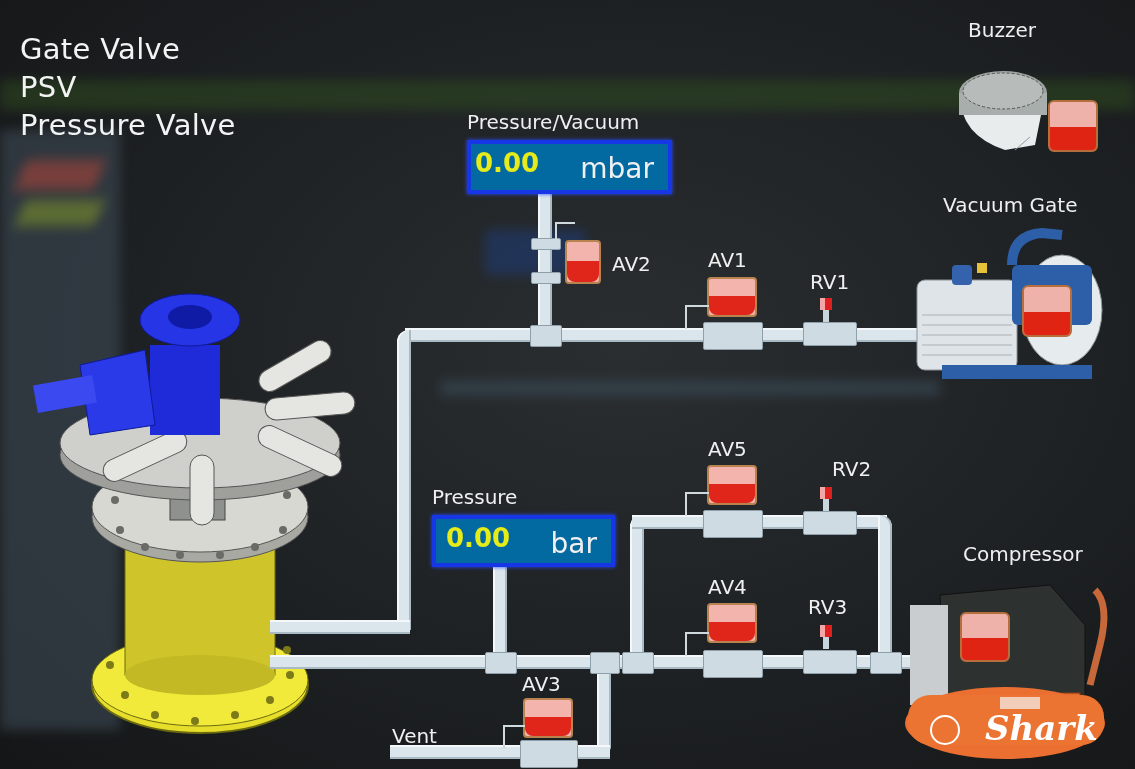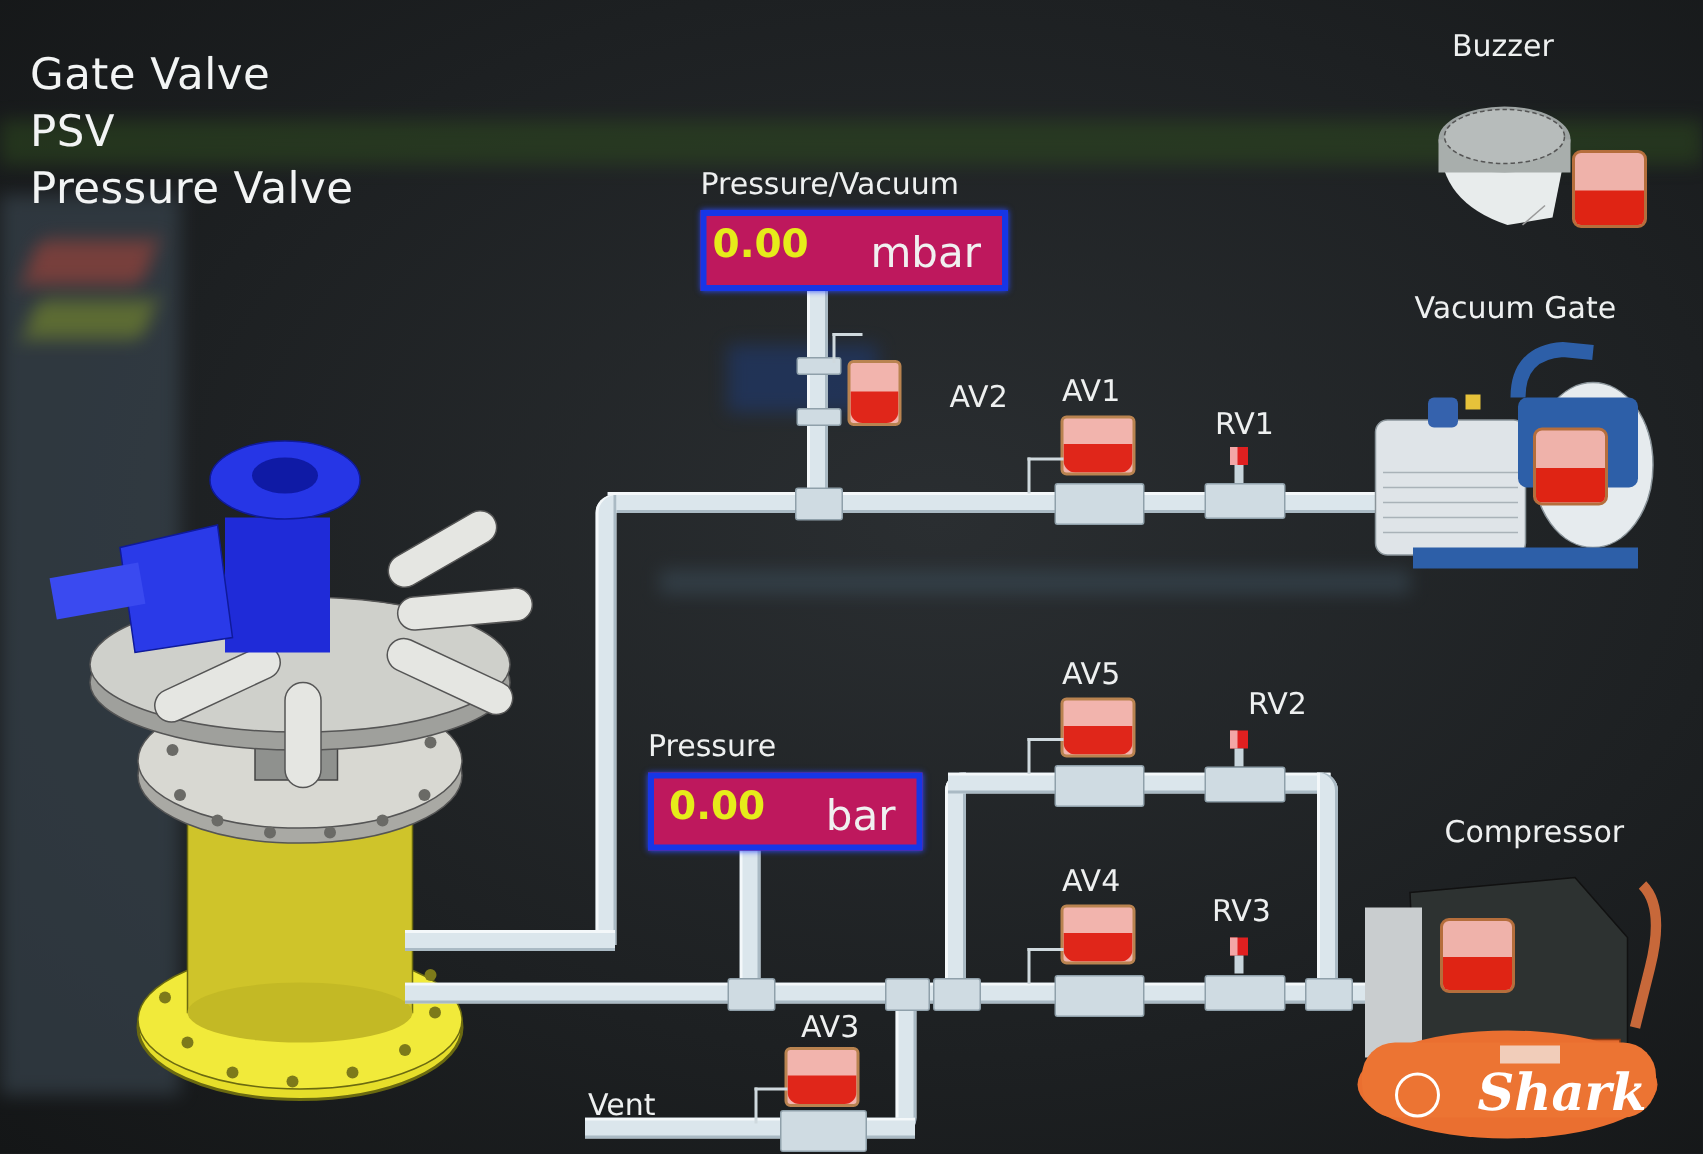--- a/index.html
+++ b/index.html
@@ -2,21 +2,21 @@
 <html><head>
 <meta charset="utf-8">
 <style>
   html,body{margin:0;padding:0;}
   body{width:1135px;height:769px;overflow:hidden;background:#1a1d1f;font-family:"DejaVu Sans","Liberation Sans",sans-serif;position:relative;}
   .bg{position:absolute;left:0;top:0;width:1135px;height:769px;background:radial-gradient(ellipse at 55% 45%,#2a2e31 0%,#1d2022 60%,#141617 100%);}
   .bg-blur{position:absolute;filter:blur(6px);}
   .abs{position:absolute;}
   .title-list{position:absolute;left:20px;top:30px;color:#f2f4f4;font-size:29px;line-height:38px;letter-spacing:0.3px;}
   .label{position:absolute;color:#eef0f0;font-size:20px;white-space:nowrap;}
-  .gauge{position:absolute;background:#be185d;border:4px solid #1736e6;box-shadow:0 0 4px #2b4bff;box-sizing:border-box;}
+  .gauge{position:absolute;background:#0369a1;border:4px solid #1736e6;box-shadow:0 0 4px #2b4bff;box-sizing:border-box;}
   .gauge .val{position:absolute;left:4px;top:4px;color:#e6ec1a;font-weight:bold;font-size:26px;}
   .gauge .unit{position:absolute;right:14px;top:8px;color:#f0f0f0;font-size:28px;}
   .pipe{position:absolute;background:#dbe6ec;box-shadow:inset 0 -2px 0 #aabac4,inset 0 2px 0 #f4f8fa;}
   .pipe.v{box-shadow:inset -2px 0 0 #aabac4,inset 2px 0 0 #f4f8fa;}
   .fitting{position:absolute;background:#cfdbe2;border:1px solid #8fa0aa;border-radius:2px;}
   .av-body{position:absolute;width:50px;height:40px;border-radius:4px;overflow:hidden;border:2px solid #b98350;box-sizing:border-box;background:#f2b4ad;}
   .av-body .fill{position:absolute;left:0;right:0;bottom:0;height:52%;background:#e0261a;border-radius:0 0 8px 8px;}
   .ind{position:absolute;border-radius:6px;overflow:hidden;border:2px solid #b56e3c;box-sizing:border-box;background:#efb2aa;}
   .ind .fill{position:absolute;left:0;right:0;bottom:0;height:48%;background:#df2414;}
   .rv{position:absolute;width:12px;height:12px;background:#e02020;border-left:5px solid #f3a6a6;box-sizing:border-box;}
@@ -120,21 +120,21 @@
 <div class="label" style="left:432px;top:485px;">Pressure</div>
 <div class="gauge" style="left:432px;top:515px;width:183px;height:52px;">
   <span class="val" style="left:10px;">0.00</span>
   <span class="unit">bar</span>
 </div>
 
 <div class="hook" style="left:555px;top:222px;width:18px;height:18px;border-color:#cfd9de;"></div>
 <div class="av-body" style="left:565px;top:240px;width:36px;height:44px;">
     <div class="fill"></div>
   </div>
-<div class="label" style="left:612px;top:252px;margin-left:21px;">AV2</div>
+<div class="label" style="left:612px;top:252px;">AV2</div>
 
 <div class="label" style="left:708px;top:248px;">AV1</div>
 <div class="av-body" style="left:707px;top:277px;">
     <div class="fill"></div>
   </div>
 <div class="hook" style="left:685px;top:305px;width:22px;height:22px;"></div>
 <div class="fitting" style="left:703px;top:322px;width:58px;height:26px;"></div>
 
 <div class="label" style="left:810px;top:270px;">RV1</div>
 <div class="rv" style="left:820px;top:298px;"></div>
@@ -158,21 +158,21 @@
     <div class="fill"></div>
   </div>
 <div class="hook" style="left:685px;top:632px;width:22px;height:22px;"></div>
 <div class="fitting" style="left:703px;top:650px;width:58px;height:26px;"></div>
 
 <div class="label" style="left:808px;top:595px;">RV3</div>
 <div class="rv" style="left:820px;top:625px;"></div>
 <div class="rv-stem" style="left:823px;top:637px;"></div>
 <div class="fitting" style="left:803px;top:650px;width:52px;height:22px;"></div>
 
-<div class="label" style="left:534px;top:672px;">AV3</div>
+<div class="label" style="left:522px;top:672px;">AV3</div>
 <div class="av-body" style="left:523px;top:698px;">
     <div class="fill"></div>
   </div>
 <div class="hook" style="left:503px;top:725px;width:20px;height:22px;"></div>
 <div class="fitting" style="left:520px;top:740px;width:56px;height:26px;"></div>
 <div class="label" style="left:392px;top:724px;">Vent</div>
 
 <div class="label" style="left:968px;top:18px;text-align:right;">Buzzer</div>
 <svg class="abs" style="left:955px;top:65px;" width="100" height="100" viewBox="0 0 100 100">
   <path d="M5 30 Q5 70 50 85 L80 80 L90 30 Z" fill="#e8ecec"></path>

